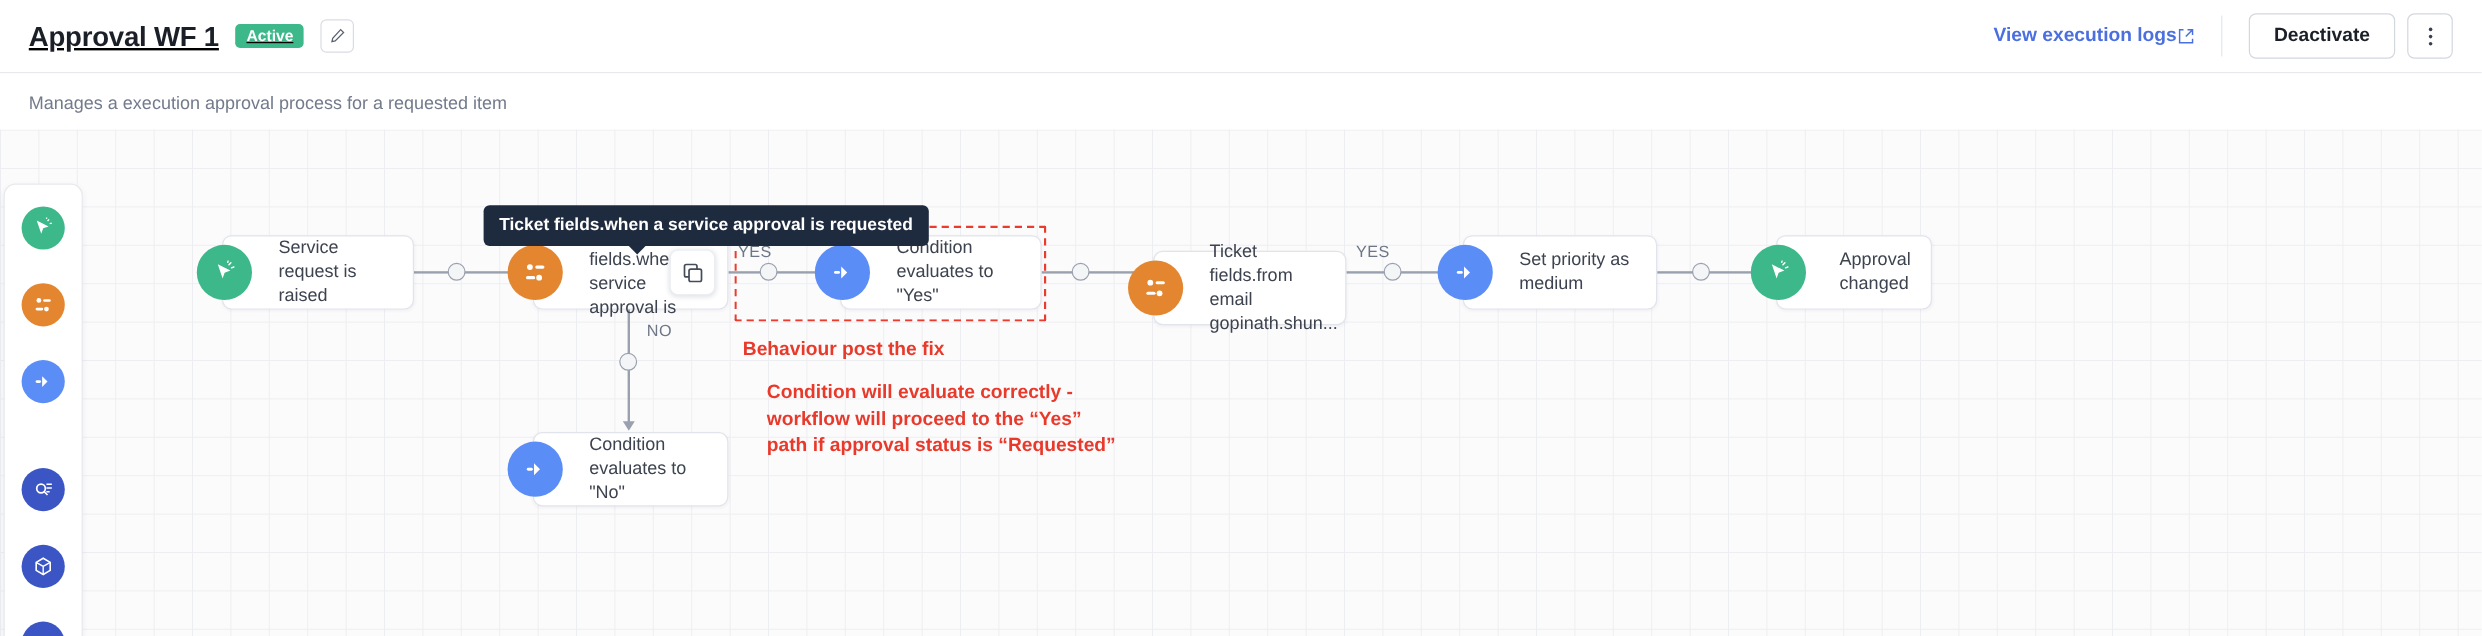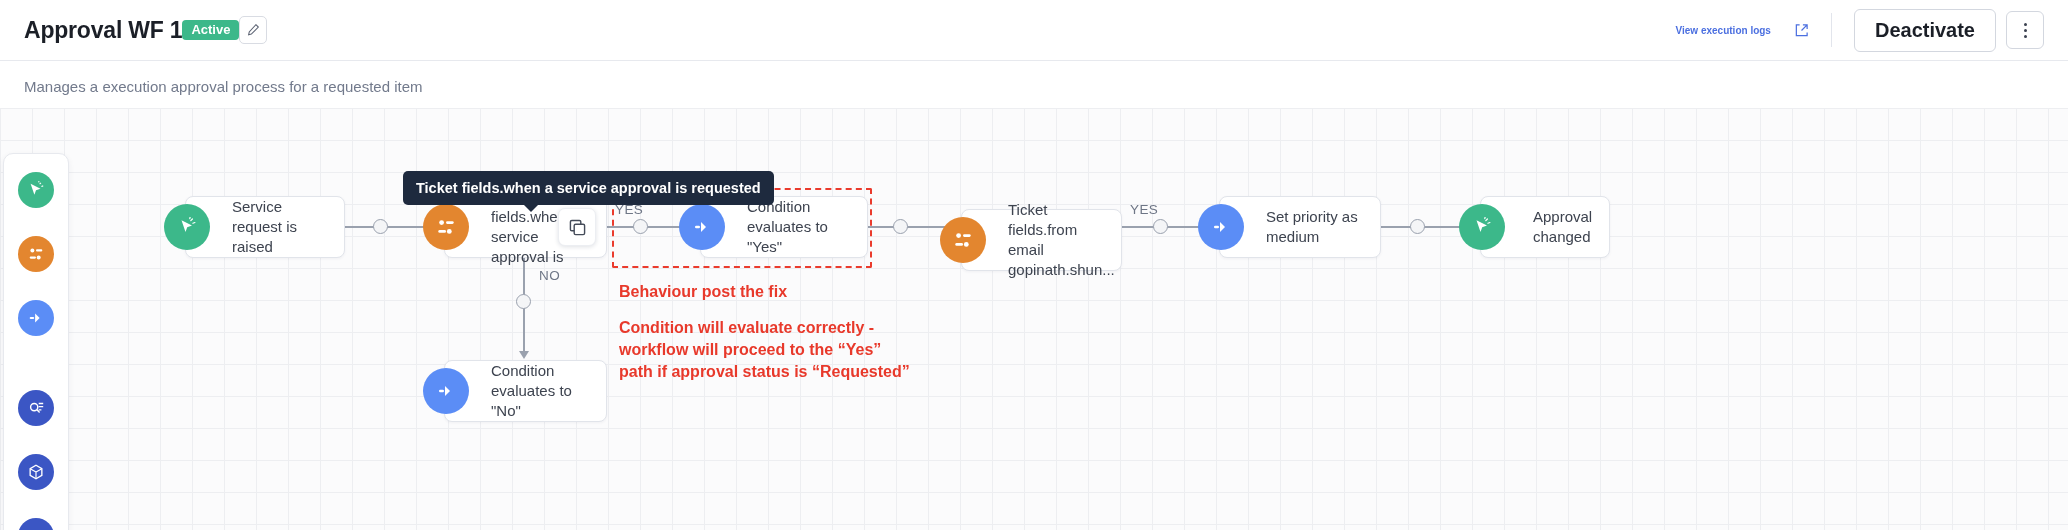--- a/index.html
+++ b/index.html
@@ -11,48 +11,48 @@
   }
 
   
   .header {
     position: absolute; left: 0; top: 0;
     width: 2068px; height: 61px;
     border-bottom: 1px solid #e7e9ee;
     background: #fff;
     display: flex; align-items: center;
   }
-  .title-group { display: flex; align-items: center; margin-left: 24px; }
+  .title-group { display: flex; align-items: center; gap: 14px; margin-left: 24px; text-decoration: underline; }
   .wf-title { font-size: 23px; font-weight: bold; color: #1b1f27; letter-spacing: -0.2px; }
   .badge {
     background: #3cb88a; color: #ffffff;
     font-size: 13px; font-weight: bold;
     padding: 3px 9px 4px; border-radius: 4px;
     line-height: 1;
   }
   .icon-btn-sq {
     width: 28px; height: 28px;
     border: 1px solid #d9dce3; border-radius: 5px;
     background: #fff; display: flex; align-items: center; justify-content: center;
     cursor: pointer;
   }
   .header-right {
     margin-left: auto; margin-right: 24px;
     display: flex; align-items: center; gap: 0;
   }
   .link-logs {
-    color: #4b6fe0; font-size: 10px; font-weight: bold;
-    display: flex; align-items: center; gap: 23px;
+    color: #4b6fe0; font-size: 16px; font-weight: bold;
+    display: flex; align-items: center; gap: 0;
     cursor: pointer; white-space: nowrap;
   }
   .vdiv { width: 1px; height: 34px; background: #e2e5ec; margin: 0 22px; }
   .btn-outline {
     border: 1px solid #d3d7df; border-radius: 6px;
     background: #fff; color: #1b1f27;
-    font-size: 20px; font-weight: bold;
+    font-size: 16px; font-weight: bold;
     padding: 9px 20px; cursor: pointer;
     font-family: "Liberation Sans", sans-serif;
   }
   .btn-kebab {
     margin-left: 10px;
     width: 38px; height: 38px;
     border: 1px solid #d3d7df; border-radius: 6px; background: #fff;
     display: flex; align-items: center; justify-content: center; cursor: pointer;
   }
   .kebab-dot { width: 3px; height: 3px; border-radius: 50%; background: #3b4150; margin: 1.5px 0; }
@@ -157,21 +157,21 @@
   .edge-label { position: absolute; font-size: 13.5px; color: #6e7686; letter-spacing: .4px; }
 
   
   .red-box {
     position: absolute;
     border: 2px dashed #ea3b2d;
     border-radius: 2px;
   }
   .anno { position: absolute; color: #e8392b; font-weight: bold; }
   .anno-head { font-size: 16px; }
-  .anno-body { font-size: 16px; line-height: 1.38; }
+  .anno-body { font-size: 16px; line-height: 1.38; margin-left: 20px; }
 </style>
 </head>
 <body>
 
 <div class="header">
   <div class="title-group">
     <span class="wf-title">Approval WF 1</span>
     <span class="badge">Active</span>
     <span class="icon-btn-sq">
       <svg width="14" height="14" viewBox="0 0 16 16">

